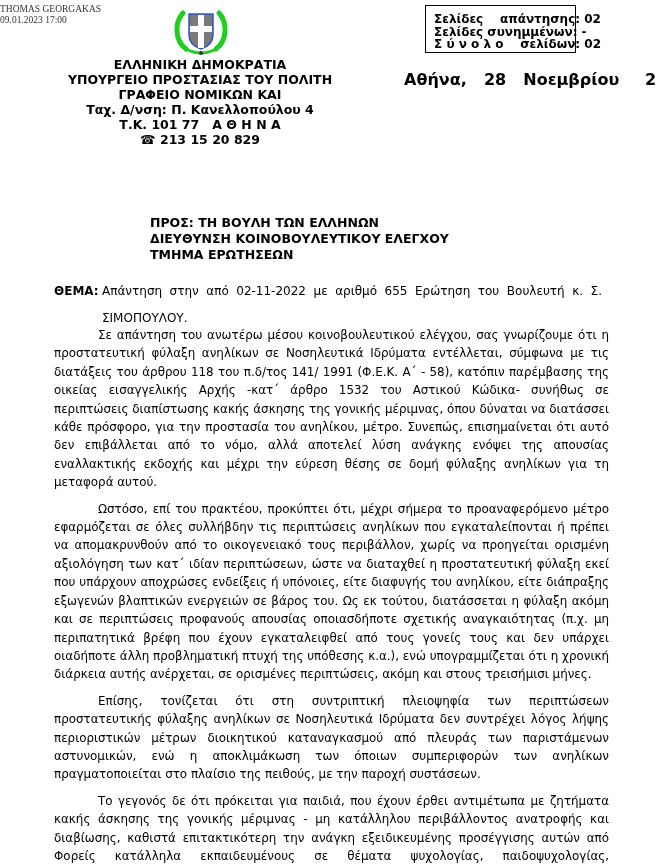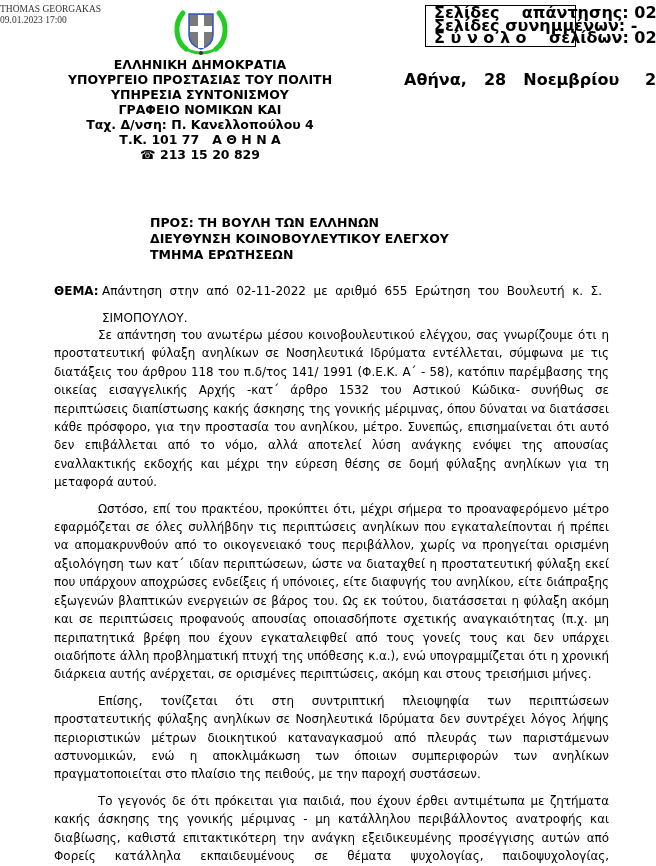--- a/index.html
+++ b/index.html
@@ -5,21 +5,21 @@
   html, body { margin: 0; padding: 0; background: #ffffff; }
   body { width: 656px; height: 866px; position: relative; overflow: hidden;
          font-family: "DejaVu Sans", sans-serif; color: #000; }
   .stamp { position: absolute; left: 0; top: 4px; font-family: "Liberation Serif", serif;
            font-size: 9.5px; line-height: 11px; color: #333; }
   .emblem { position: absolute; left: 172px; top: 5px; width: 58px; height: 52px; }
   .header { position: absolute; left: 40px; width: 320px; top: 57px; text-align: center;
             font-weight: bold; font-size: 12.5px; line-height: 15px; }
   .header .under { text-decoration: underline; }
   .pages-box { position: absolute; left: 425px; top: 5px; width: 141px; border: 1px solid #000;
-               border-top-width: 1.5px; padding: 1px 0 1px 8px; font-weight: bold; font-size: 16px; line-height: 12.5px; }
+               border-top-width: 1.5px; padding: 7px 0 1px 8px; font-weight: bold; font-size: 12px; line-height: 12.5px; }
   .date { position: absolute; left: 404px; top: 70px; font-weight: bold; font-size: 16px; word-spacing: 3px; }
   .recipient { position: absolute; left: 150px; width: 350px; top: 215px; text-align: left;
                font-weight: bold; font-size: 12.5px; line-height: 16px; }
   .subject { position: absolute; left: 54px; top: 278px; width: 556px; font-size: 12px; line-height: 27px; }
   .subject .lbl { font-weight: bold; display: inline-block; width: 48px; vertical-align: top; }
   .subject .txt { display: inline-block; width: 500px; vertical-align: top; text-align: justify; text-align-last: left; }
   .body { position: absolute; left: 54px; top: 326px; width: 555px; font-size: 11.9px; line-height: 18.4px; }
   .body p { margin: 0 0 8px 0; text-indent: 44px; text-align: justify; }
 </style>
 </head>
@@ -36,21 +36,20 @@
   <path d="M14 44 Q29 52 44 44" fill="none" stroke="#22cc22" stroke-width="3"></path>
   <circle cx="29" cy="48" r="2" fill="#333"></circle>
   <path d="M17 9 H41 V30 Q41 40 29 44 Q17 40 17 30 Z" fill="#7a7a7a" stroke="#3355cc" stroke-width="1.5"></path>
   <rect x="26" y="10" width="6" height="33" fill="#ffffff"></rect>
   <rect x="18" y="21" width="22" height="6" fill="#ffffff"></rect>
 </svg>
 
 <div class="header">
   <div>ΕΛΛΗΝΙΚΗ ΔΗΜΟΚΡΑΤΙΑ</div>
   <div>ΥΠΟΥΡΓΕΙΟ ΠΡΟΣΤΑΣΙΑΣ ΤΟΥ ΠΟΛΙΤΗ</div>
-  <div>ΥΠΗΡΕΣΙΑ ΣΥΝΤΟΝΙΣΜΟΥ</div>
   <div>ΓΡΑΦΕΙΟ ΝΟΜΙΚΩΝ ΚΑΙ</div>
   <div>Ταχ. Δ/νση: Π. Κανελλοπούλου 4</div>
   <div style="white-space:pre;">Τ.Κ. 101 77   Α Θ Η Ν Α</div>
   <div>
     <span>☎</span>
     <span>213 15 20 829</span>
   </div>
 </div>
 
 <div class="pages-box">

